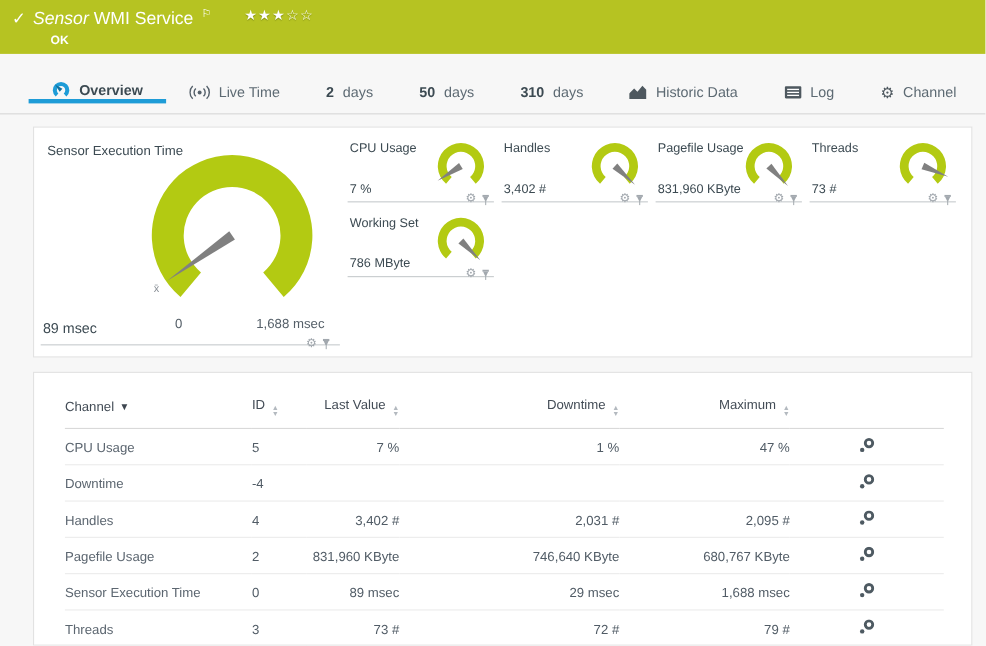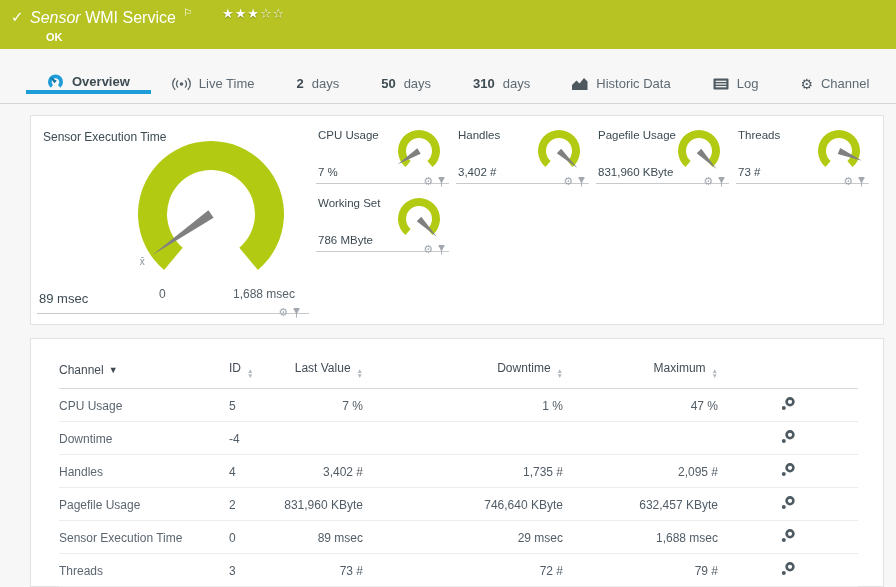--- a/index.html
+++ b/index.html
@@ -302,33 +302,33 @@
           <td class="num"></td>
           <td class="ctr"><span class="row-gear"><svg width="14" height="14">
                 <circle cx="9" cy="4.8" r="3.4" fill="none" stroke="#4e5a62" stroke-width="2.6"></circle>
                 <circle cx="2.8" cy="11" r="2" fill="#4e5a62"></circle>
               </svg></span></td>
         </tr>
         <tr>
           <td class="channel ">Handles</td>
           <td class="">4</td>
           <td class="num">3,402 #</td>
-          <td class="num">1,735 #</td>
+          <td class="num">2,031 #</td>
           <td class="num">2,095 #</td>
           <td class="ctr"><span class="row-gear"><svg width="14" height="14">
                 <circle cx="9" cy="4.8" r="3.4" fill="none" stroke="#4e5a62" stroke-width="2.6"></circle>
                 <circle cx="2.8" cy="11" r="2" fill="#4e5a62"></circle>
               </svg></span></td>
         </tr>
         <tr>
           <td class="channel ">Pagefile Usage</td>
           <td class="">2</td>
           <td class="num">831,960 KByte</td>
           <td class="num">746,640 KByte</td>
-          <td class="num">632,457 KByte</td>
+          <td class="num">680,767 KByte</td>
           <td class="ctr"><span class="row-gear"><svg width="14" height="14">
                 <circle cx="9" cy="4.8" r="3.4" fill="none" stroke="#4e5a62" stroke-width="2.6"></circle>
                 <circle cx="2.8" cy="11" r="2" fill="#4e5a62"></circle>
               </svg></span></td>
         </tr>
         <tr>
           <td class="channel ">Sensor Execution Time</td>
           <td class="">0</td>
           <td class="num">89 msec</td>
           <td class="num">29 msec</td>

